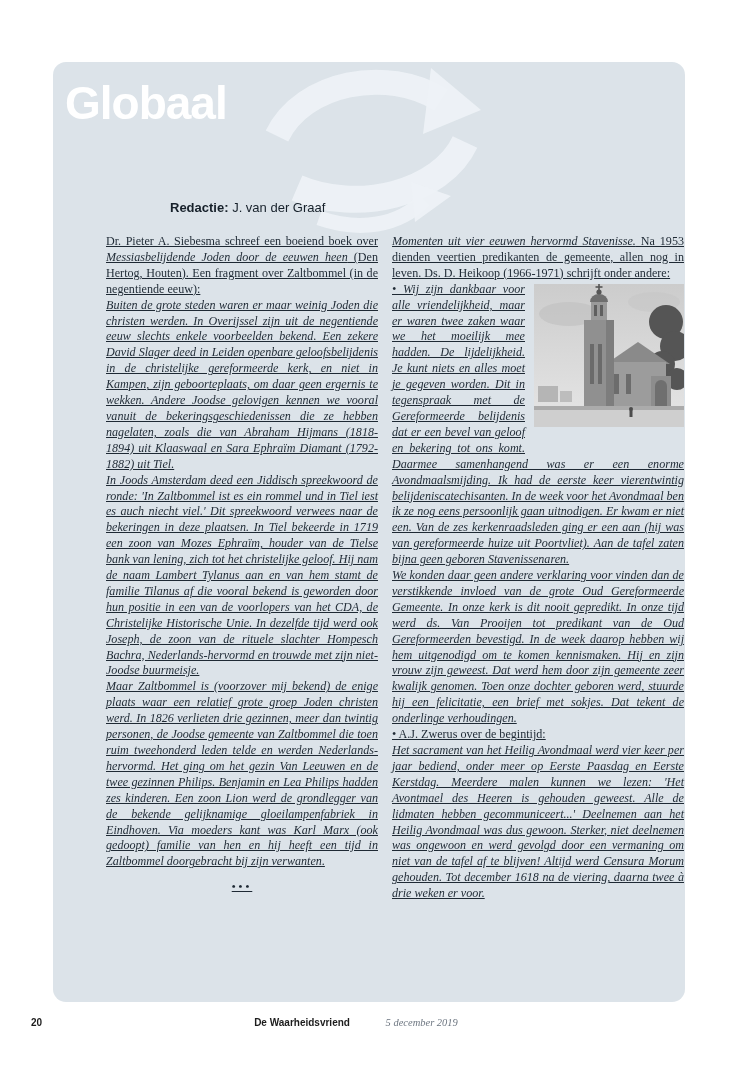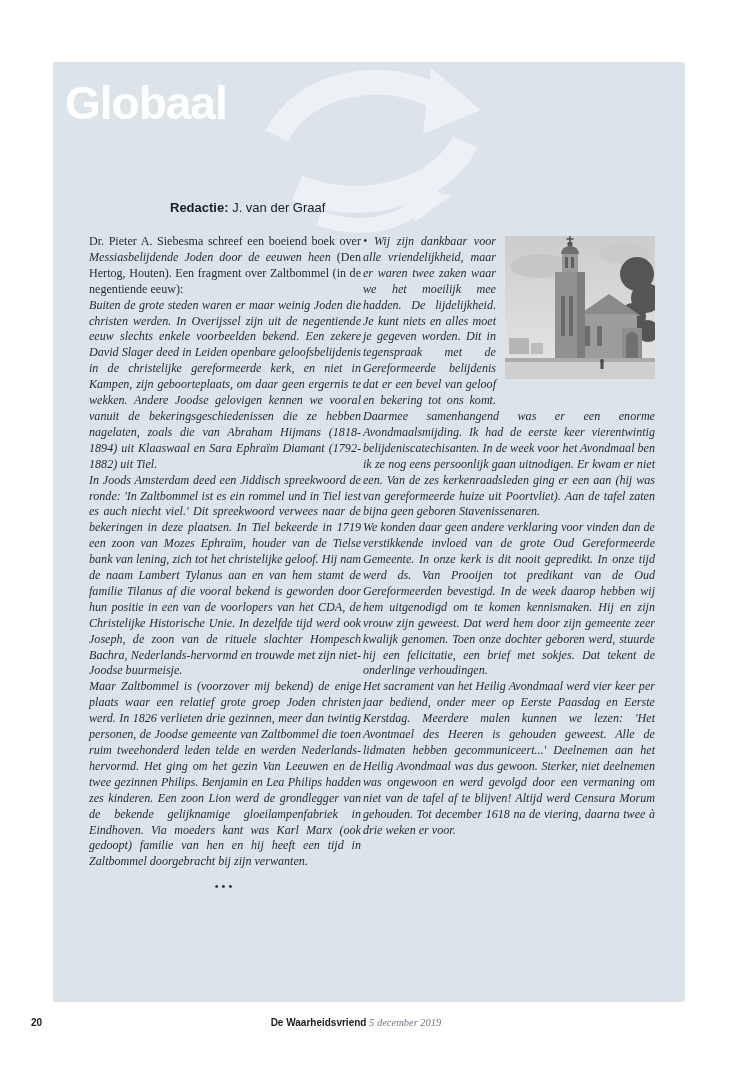--- a/index.html
+++ b/index.html
@@ -11,39 +11,39 @@
     --muted:#6d7681;
   }
   *{margin:0;padding:0;box-sizing:border-box;}
   html,body{background:#ffffff;}
   .page{
     position:relative;width:738px;height:1068px;background:#ffffff;
     font-family:"Liberation Serif",serif;color:var(--ink);overflow:hidden;
   }
   .panel{
     position:absolute;left:53px;top:62px;width:632px;height:940px;
-    background:var(--panel-bg);border-radius:3px;overflow:hidden;padding-left:31px;
+    background:var(--panel-bg);border-radius:13px;overflow:hidden;padding-left:31px;
   }
   
   .masthead{position:absolute;left:12px;top:14px;z-index:2;}
   .masthead .title-line{
     display:block;font-family:"Liberation Sans",sans-serif;font-weight:700;
     font-size:46px;line-height:54px;color:var(--title-white);letter-spacing:-1px;
   }
   .redactie{
     position:absolute;left:117px;top:138px;z-index:2;
     font-family:"Liberation Sans",sans-serif;font-size:13px;color:#16202a;
   }
   .redactie b{font-weight:700;}
   .logo{position:absolute;left:208px;top:-4px;width:222px;height:178px;z-index:1;}
   
   .columns{
-    position:absolute;left:36px;top:172px;width:578px;
-    display:flex;gap:2px;
-    font-size:12.1px;line-height:15.9px;text-align:justify;
+    position:absolute;left:53px;top:172px;width:578px;
+    display:flex;gap:14px;
+    font-size:12.1px;line-height:15.9px;text-align:justify;text-decoration:underline;
   }
   .col-left{width:272px;}
   .col-right{width:292px;}
   .col p{margin:0;}
   .intro{margin-bottom:14px;}
   .em{font-style:italic;}
   .quote{font-style:italic;}
   .separator{
     text-align:center;font-style:normal;font-weight:700;letter-spacing:3px;
     font-size:11px;margin:9px 0 9px 0;color:var(--ink);
@@ -57,21 +57,21 @@
     font-size:10.5px;line-height:14px;color:var(--caption-ink);text-align:right;
   }
   
   .footer{
     position:absolute;left:0;top:1015px;width:712px;height:20px;
     font-family:"Liberation Sans",sans-serif;font-size:10px;color:#1c1c1c;
   }
   .footer .pagenum{position:absolute;left:31px;top:2px;font-weight:700;}
   .footer .center{position:absolute;left:0;width:100%;top:2px;text-align:center;}
   .footer .mag{font-weight:700;}
-  .footer .date{font-style:italic;color:var(--muted);font-family:"Liberation Serif",serif;font-size:10.5px;}
+  .footer .date{font-style:italic;color:var(--muted);font-family:"Liberation Serif",serif;font-size:10.5px;padding-left:33px;}
 </style>
 </head>
 <body>
 
 <div class="page">
   <div class="panel">
 
     <svg class="logo" viewBox="0 0 222 178" aria-hidden="true">
       <g fill="none" stroke="#eef2f6" stroke-opacity="0.92">
         <path d="M16,78 C42,24 126,8 180,42" stroke-width="25"></path>
@@ -100,20 +100,21 @@
           <p>Buiten de grote steden waren er maar weinig Joden die christen werden. In Overijssel zijn uit de negentiende eeuw slechts enkele voorbeelden bekend. Een zekere David Slager deed in Leiden openbare geloofsbelijdenis in de christelijke gereformeerde kerk, en niet in Kampen, zijn geboorteplaats, om daar geen ergernis te wekken. Andere Joodse gelovigen kennen we vooral vanuit de bekeringsgeschiedenissen die ze hebben nagelaten, zoals die van Abraham Hijmans (1818-1894) uit Klaaswaal en Sara Ephraïm Diamant (1792-1882) uit Tiel.</p>
           <p>In Joods Amsterdam deed een Jiddisch spreekwoord de ronde: 'In Zaltbommel ist es ein rommel und in Tiel iest es auch niecht viel.' Dit spreekwoord verwees naar de bekeringen in deze plaatsen. In Tiel bekeerde in 1719 een zoon van Mozes Ephraïm, houder van de Tielse bank van lening, zich tot het christelijke geloof. Hij nam de naam Lambert Tylanus aan en van hem stamt de familie Tilanus af die vooral bekend is geworden door hun positie in een van de voorlopers van het CDA, de Christelijke Historische Unie. In dezelfde tijd werd ook Joseph, de zoon van de rituele slachter Hompesch Bachra, Nederlands-hervormd en trouwde met zijn niet-Joodse buurmeisje.</p>
           <p>Maar Zaltbommel is (voorzover mij bekend) de enige plaats waar een relatief grote groep Joden christen werd. In 1826 verlieten drie gezinnen, meer dan twintig personen, de Joodse gemeente van Zaltbommel die toen ruim tweehonderd leden telde en werden Nederlands-hervormd. Het ging om het gezin Van Leeuwen en de twee gezinnen Philips. Benjamin en Lea Philips hadden zes kinderen. Een zoon Lion werd de grondlegger van de bekende gelijknamige gloeilampenfabriek in Eindhoven. Via moeders kant was Karl Marx (ook gedoopt) familie van hen en hij heeft een tijd in Zaltbommel doorgebracht bij zijn verwanten.</p>
         </div>
 
         <div class="separator">•••</div>
 
       </div>
 
       <div class="col col-right">
+        <p class="intro"><span class="em">Momenten uit vier eeuwen hervormd Stavenisse.</span><span> Na 1953 dienden veertien predikanten de gemeente, allen nog in leven. Ds. D. Heikoop (1966-1971) schrijft onder andere:</span></p>
 
         <div class="quote">
           <div class="photo-float">
             <svg class="photo-frame" viewBox="0 0 150 143" aria-hidden="true">
               <defs>
                 <linearGradient id="sky" x1="0" y1="0" x2="0" y2="1">
                   <stop offset="0" stop-color="#cccccc"></stop>
                   <stop offset="1" stop-color="#e6e6e6"></stop>
                 </linearGradient>
               </defs>
@@ -154,20 +155,21 @@
               <rect x="0" y="122" width="150" height="21" fill="#cfcfcf"></rect>
               <rect x="0" y="122" width="150" height="4" fill="#ababab"></rect>
               <circle cx="97" cy="125" r="2" fill="#4c4c4c"></circle>
               <rect x="95.5" y="126" width="3" height="7" fill="#4c4c4c"></rect>
             </svg>
           </div>
           <p>• Wij zijn dankbaar voor alle vriendelijkheid, maar er waren twee zaken waar we het moeilijk mee hadden. De lijdelijkheid. Je kunt niets en alles moet je gegeven worden. Dit in tegenspraak met de Gereformeerde belijdenis dat er een bevel van geloof en bekering tot ons komt. Daarmee samenhangend was er een enorme Avondmaalsmijding. Ik had de eerste keer vierentwintig belijdeniscatechisanten. In de week voor het Avondmaal ben ik ze nog eens persoonlijk gaan uitnodigen. Er kwam er niet een. Van de zes kerkenraadsleden ging er een aan (hij was van gereformeerde huize uit Poortvliet). Aan de tafel zaten bijna geen geboren Stavenissenaren.</p>
           <p>We konden daar geen andere verklaring voor vinden dan de verstikkende invloed van de grote Oud Gereformeerde Gemeente. In onze kerk is dit nooit gepredikt. In onze tijd werd ds. Van Prooijen tot predikant van de Oud Gereformeerden bevestigd. In de week daarop hebben wij hem uitgenodigd om te komen kennismaken. Hij en zijn vrouw zijn geweest. Dat werd hem door zijn gemeente zeer kwalijk genomen. Toen onze dochter geboren werd, stuurde hij een felicitatie, een brief met sokjes. Dat tekent de onderlinge verhoudingen.</p>
         </div>
 
+        <p class="bullet-head">• A.J. Zwerus over de begintijd:</p>
         <p class="quote">Het sacrament van het Heilig Avondmaal werd vier keer per jaar bediend, onder meer op Eerste Paasdag en Eerste Kerstdag. Meerdere malen kunnen we lezen: 'Het Avontmael des Heeren is gehouden geweest. Alle de lidmaten hebben gecommuniceert...' Deelnemen aan het Heilig Avondmaal was dus gewoon. Sterker, niet deelnemen was ongewoon en werd gevolgd door een vermaning om niet van de tafel af te blijven! Altijd werd Censura Morum gehouden. Tot december 1618 na de viering, daarna twee à drie weken er voor.</p>
       </div>
 
     </div>
   </div>
 
   <div class="footer">
     <span class="pagenum">20</span>
     <div class="center">
       <span class="mag">De Waarheidsvriend</span><span class="date"> 5 december 2019</span>

